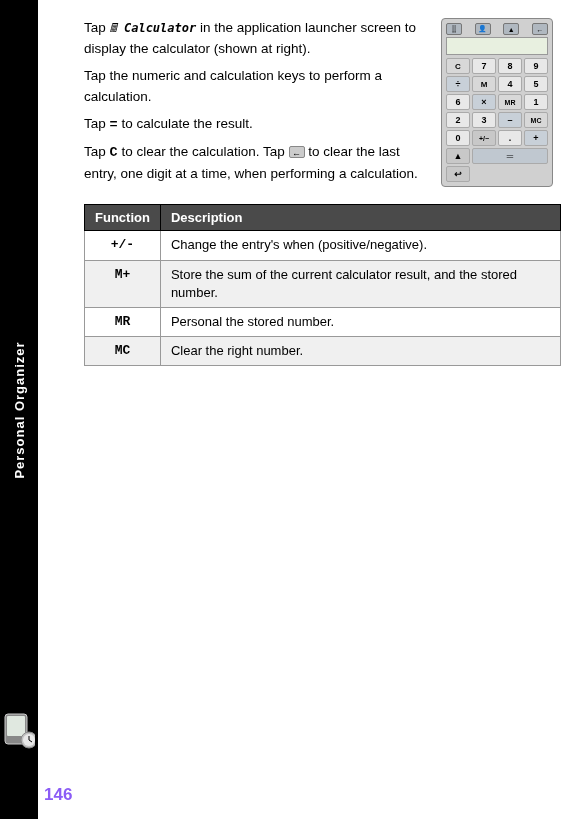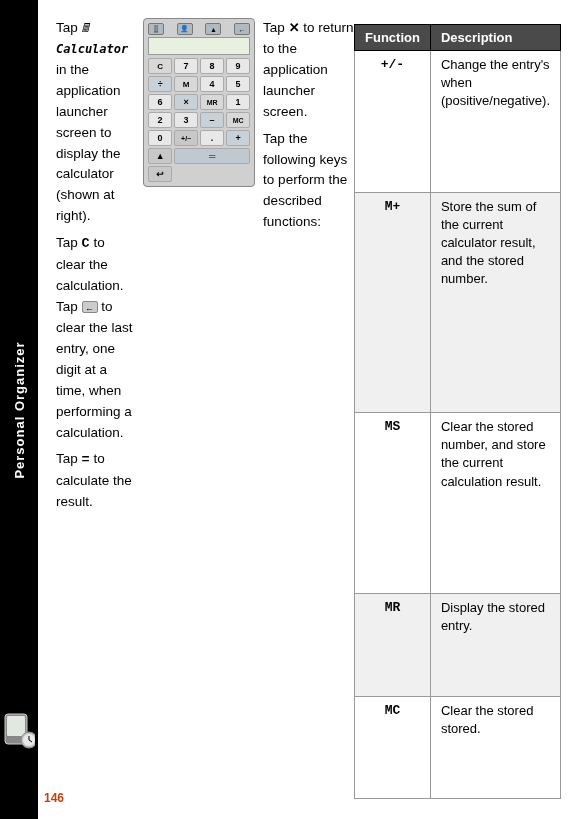--- a/index.html
+++ b/index.html
@@ -55,21 +55,22 @@
       display: flex;
       align-items: center;
       justify-content: center;
     }
 
     
     .main-content {
       flex: 1;
       padding: 18px 20px 20px 18px;
       display: flex;
-      flex-direction: row;
+      flex-direction: column;
+      margin-left: 28px;
     }
 
     
     .top-section {
       display: flex;
       flex-direction: row;
       gap: 10px;
       margin-bottom: 8px;
     }
 
@@ -203,23 +204,23 @@
       text-align: center;
       white-space: nowrap;
       width: 70px;
     }
 
     
     .page-number {
       position: absolute;
       bottom: 14px;
       left: 44px;
-      font-size: 12px;
-      font-weight: bold;
-      color: #c2410c;
+      font-size: 17px;
+      font-weight: bold;
+      color: #8b5cf6;
     }
 
     
     .calc-top-icons {
       display: flex;
       flex-direction: row;
       justify-content: space-between;
       margin-bottom: 2px;
     }
 
@@ -278,25 +279,26 @@
   </div>
 
   <div class="main-content">
 
     <div class="top-section">
 
       <div class="instructions">
         <p>
           Tap <span style="font-family:monospace;font-style:italic;font-size:12px;">🖩 <strong>Calculator</strong></span> in the application launcher screen to display the calculator (shown at right).
         </p>
+        <p>Tap the numeric and calculation keys to perform a calculation.</p>
+        <p>Tap <span class="bold-key">=</span> to calculate the result.</p>
         <p>
           Tap <span class="bold-key">C</span> to clear the calculation.
           Tap <span class="inline-icon">←</span> to clear the last entry, one digit at a time, when performing a calculation.
         </p>
-        <p>Tap <span class="bold-key">=</span> to calculate the result.</p>
       </div>
 
       <div class="calculator-container">
         <div class="calculator">
 
           <div class="calc-top-icons">
             <div class="calc-icon-small">⣿</div>
             <div class="calc-icon-small">👤</div>
             <div class="calc-icon-small">▲</div>
             <div class="calc-icon-small">←</div>
@@ -334,54 +336,44 @@
             <div class="calc-btn op">+</div>
 
             <div class="calc-btn special">▲</div>
             <div class="calc-btn equals wide" style="grid-column:span 3;">═</div>
             <div class="calc-btn special">↩</div>
           </div>
         </div>
       </div>
     </div>
 
-    <div class="full-width-text">
-      <p>
-        Tap <span style="font-size:13px;font-weight:bold;">✕</span> to return to the application launcher screen.
-      </p>
-      <p>Tap the following keys to perform the described functions:</p>
-    </div>
 
     <table class="function-table">
       <thead>
         <tr>
           <th>Function</th>
           <th>Description</th>
         </tr>
       </thead>
       <tbody id="table-body">
       <tr>
             <td class="func-key">+/-</td>
             <td>Change the entry's when (positive/negative).</td>
           </tr>
           <tr>
             <td class="func-key">M+</td>
             <td>Store the sum of the current calculator result, and the stored number.</td>
           </tr>
           <tr>
-            <td class="func-key">MS</td>
-            <td>Clear the stored number, and store the current calculation result.</td>
-          </tr>
-          <tr>
             <td class="func-key">MR</td>
-            <td>Display the stored entry.</td>
+            <td>Personal the stored number.</td>
           </tr>
           <tr>
             <td class="func-key">MC</td>
-            <td>Clear the stored stored.</td>
+            <td>Clear the right number.</td>
           </tr>
         </tbody>
     </table>
 
   </div>
 </div>
 
 <div class="page-number">146</div>
 
 </body></html>

